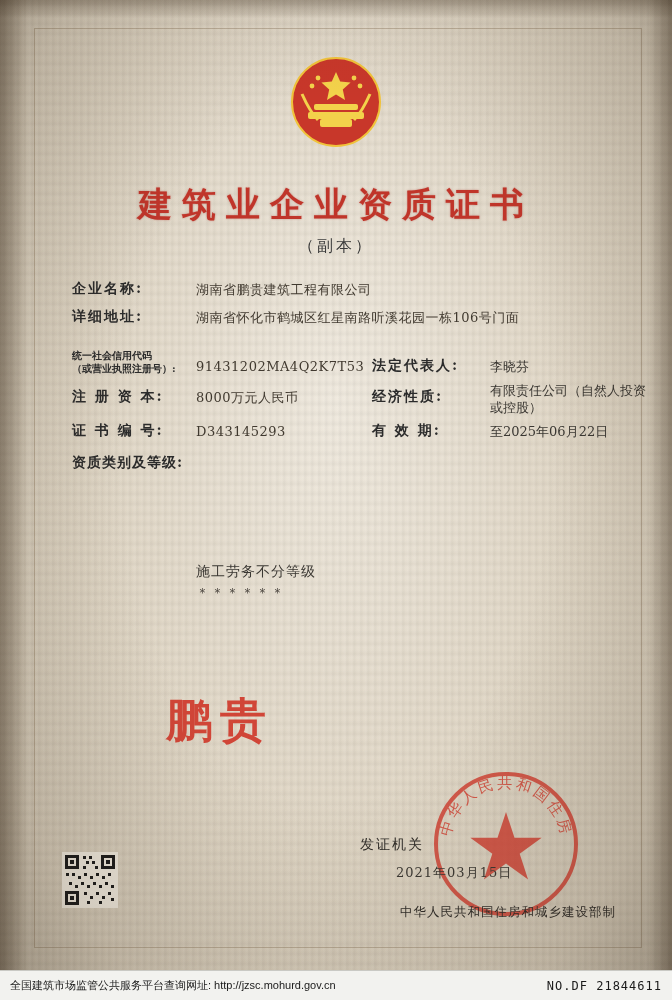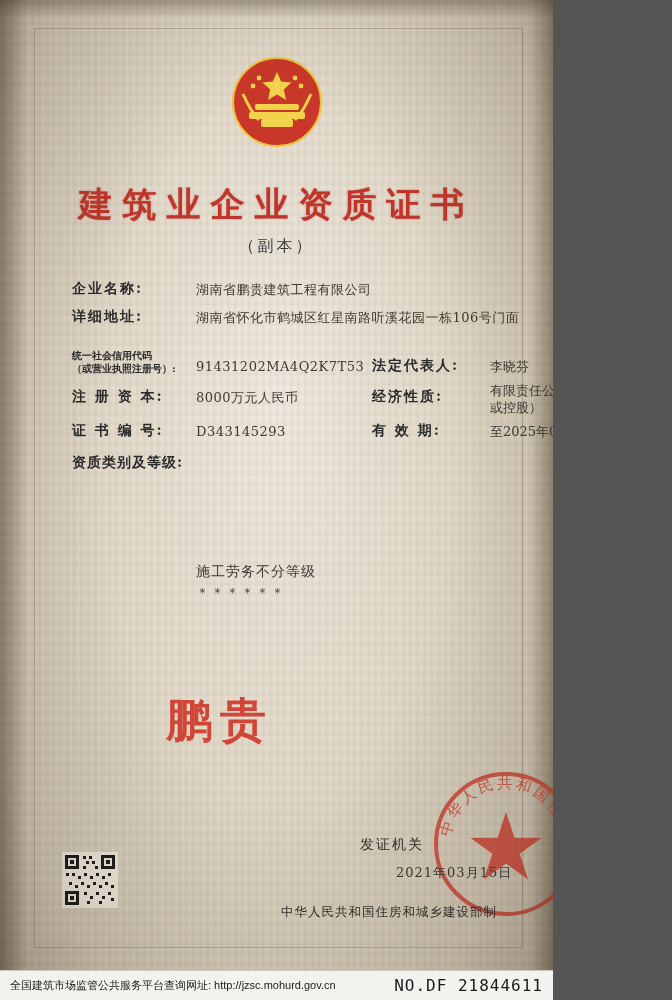--- a/index.html
+++ b/index.html
@@ -5,21 +5,21 @@
   html, body {
     margin: 0;
     padding: 0;
     background: #555;
   }
   body {
     font-family: "Liberation Sans", sans-serif;
   }
   .page {
     position: relative;
-    width: 553px;
+    width: 672px;
     height: 1000px;
     overflow: hidden;
     background: #bef264;
   }
   
   .paper {
     position: absolute;
     inset: 0;
     background:
       repeating-linear-gradient(90deg, rgba(255,255,255,0.00) 0px, rgba(255,255,255,0.05) 2px, rgba(0,0,0,0.035) 4px, rgba(255,255,255,0.00) 7px),
@@ -250,21 +250,21 @@
     padding: 0 10px;
     box-sizing: border-box;
     font-size: 11px;
     color: #1a1a1a;
     font-family: "Liberation Sans", sans-serif;
   }
   .bottom-left { letter-spacing: 0px; }
   .bottom-right {
     font-family: "DejaVu Sans Mono", monospace;
     letter-spacing: 1px;
-    font-size: 16px;
+    font-size: 12px;
   }
 </style>
 </head>
 <body>
 
 <div class="page">
   <div class="paper"></div>
   <div class="edge-left"></div>
   <div class="edge-right"></div>
   <div class="edge-top"></div>

